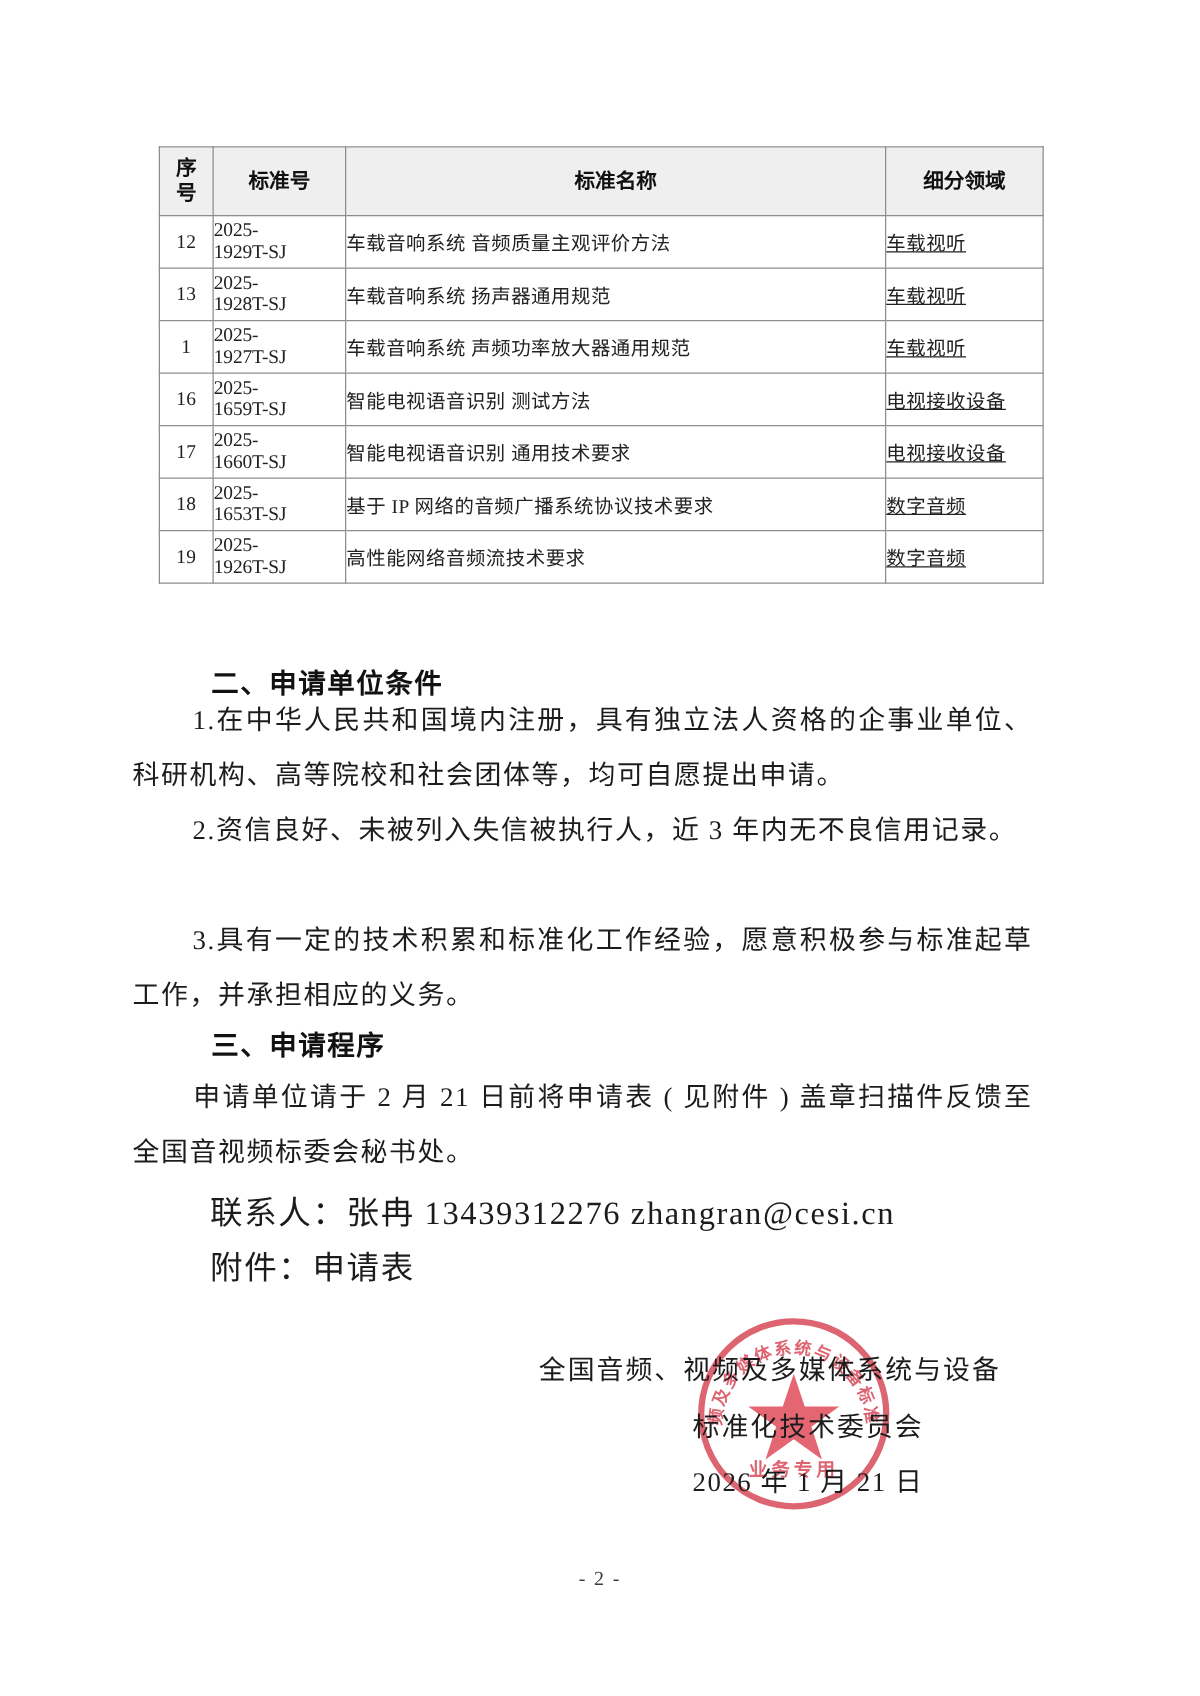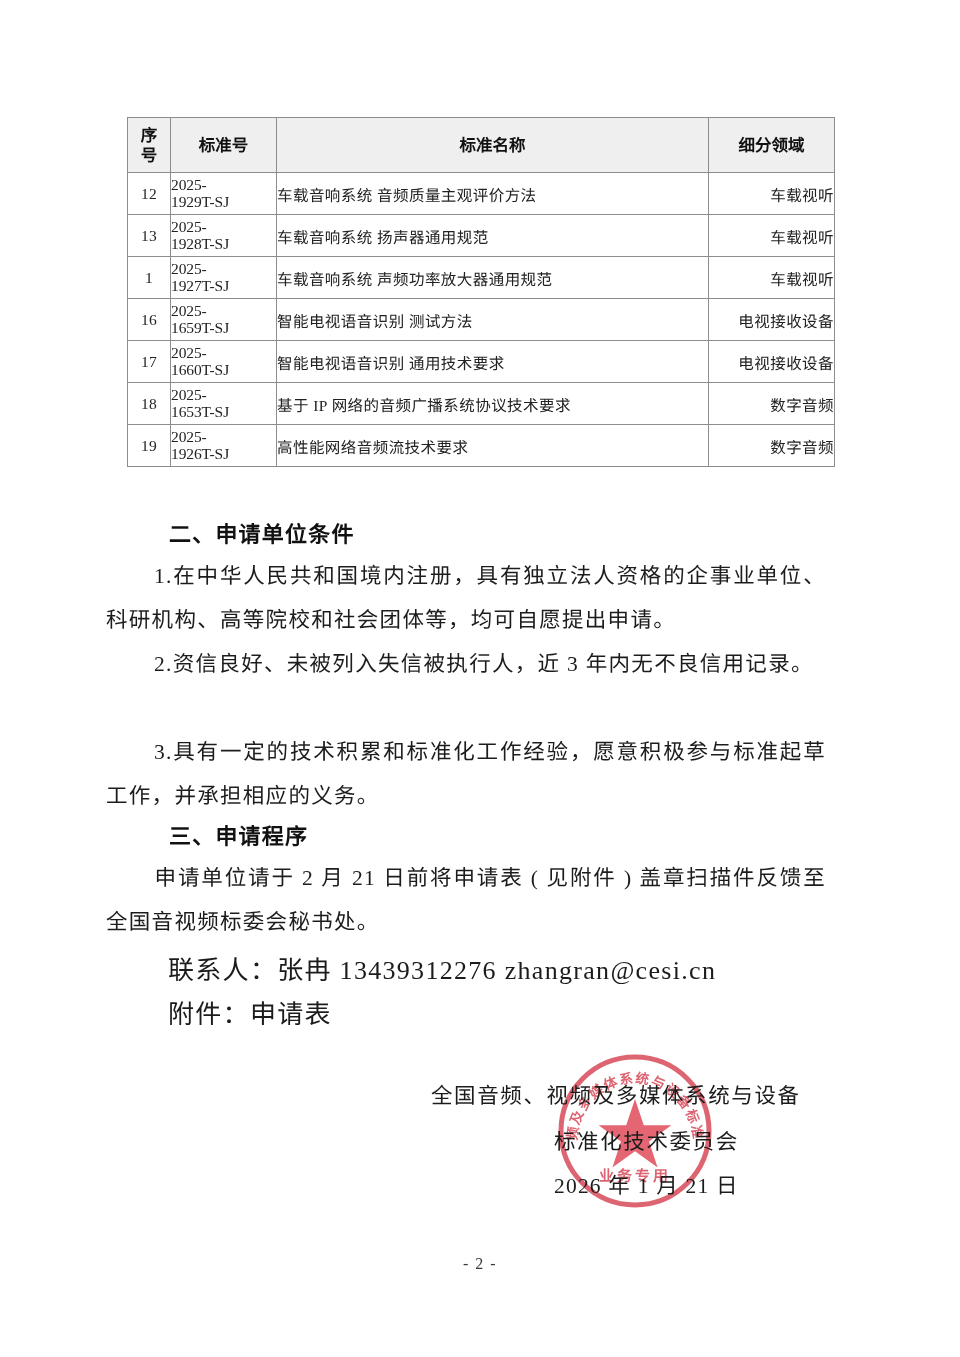--- a/index.html
+++ b/index.html
@@ -71,22 +71,23 @@
     line-height: 1.08;
     letter-spacing: -.1px;
   }
   .c-code .ln { display: block; }
   .c-name {
     text-align: left;
     padding-left: 14px;
     letter-spacing: .45px;
   }
   .c-field {
-    text-align: right;
+    text-align: left;
     letter-spacing: .45px;
+    text-decoration: underline;
   }
   .hdr-no { line-height: 1.12; }
   .hdr-no .ln { display: block; }
 
   
   .section-heading {
     position: absolute;
     left: 169px;
     font-family: "Liberation Sans", "DejaVu Sans", sans-serif;
     font-weight: bold;
@@ -238,21 +239,21 @@
         <td class="c-code">
           <span class="ln">2025-</span>
           <span class="ln">1926T-SJ</span>
         </td>
         <td class="c-name">高性能网络音频流技术要求</td>
         <td class="c-field">数字音频</td>
       </tr>
     </tbody>
   </table>
 
-  <div class="section-heading" style="top:516px;">二、申请单位条件</div>
+  <div class="section-heading" style="top:528px;">二、申请单位条件</div>
 
   <div class="para" style="top:554px;"><span class="ind"></span><span>1.在中华人民共和国境内注册，具有独立法人资格的企事业单位、科研机构、高等院校和社会团体等，均可自愿提出申请。</span></div>
 
   <div class="para" style="top:642px;"><span class="ind"></span><span>2.资信良好、未被列入失信被执行人，近 3 年内无不良信用记录。</span></div>
 
   <div class="para" style="top:730px;"><span class="ind"></span><span>3.具有一定的技术积累和标准化工作经验，愿意积极参与标准起草工作，并承担相应的义务。</span></div>
 
   <div class="section-heading" style="top:818px;">三、申请程序</div>
 
   <div class="para" style="top:856px;"><span class="ind"></span><span>申请单位请于 2 月 21 日前将申请表 ( 见附件 ) 盖章扫描件反馈至全国音视频标委会秘书处。</span></div>

